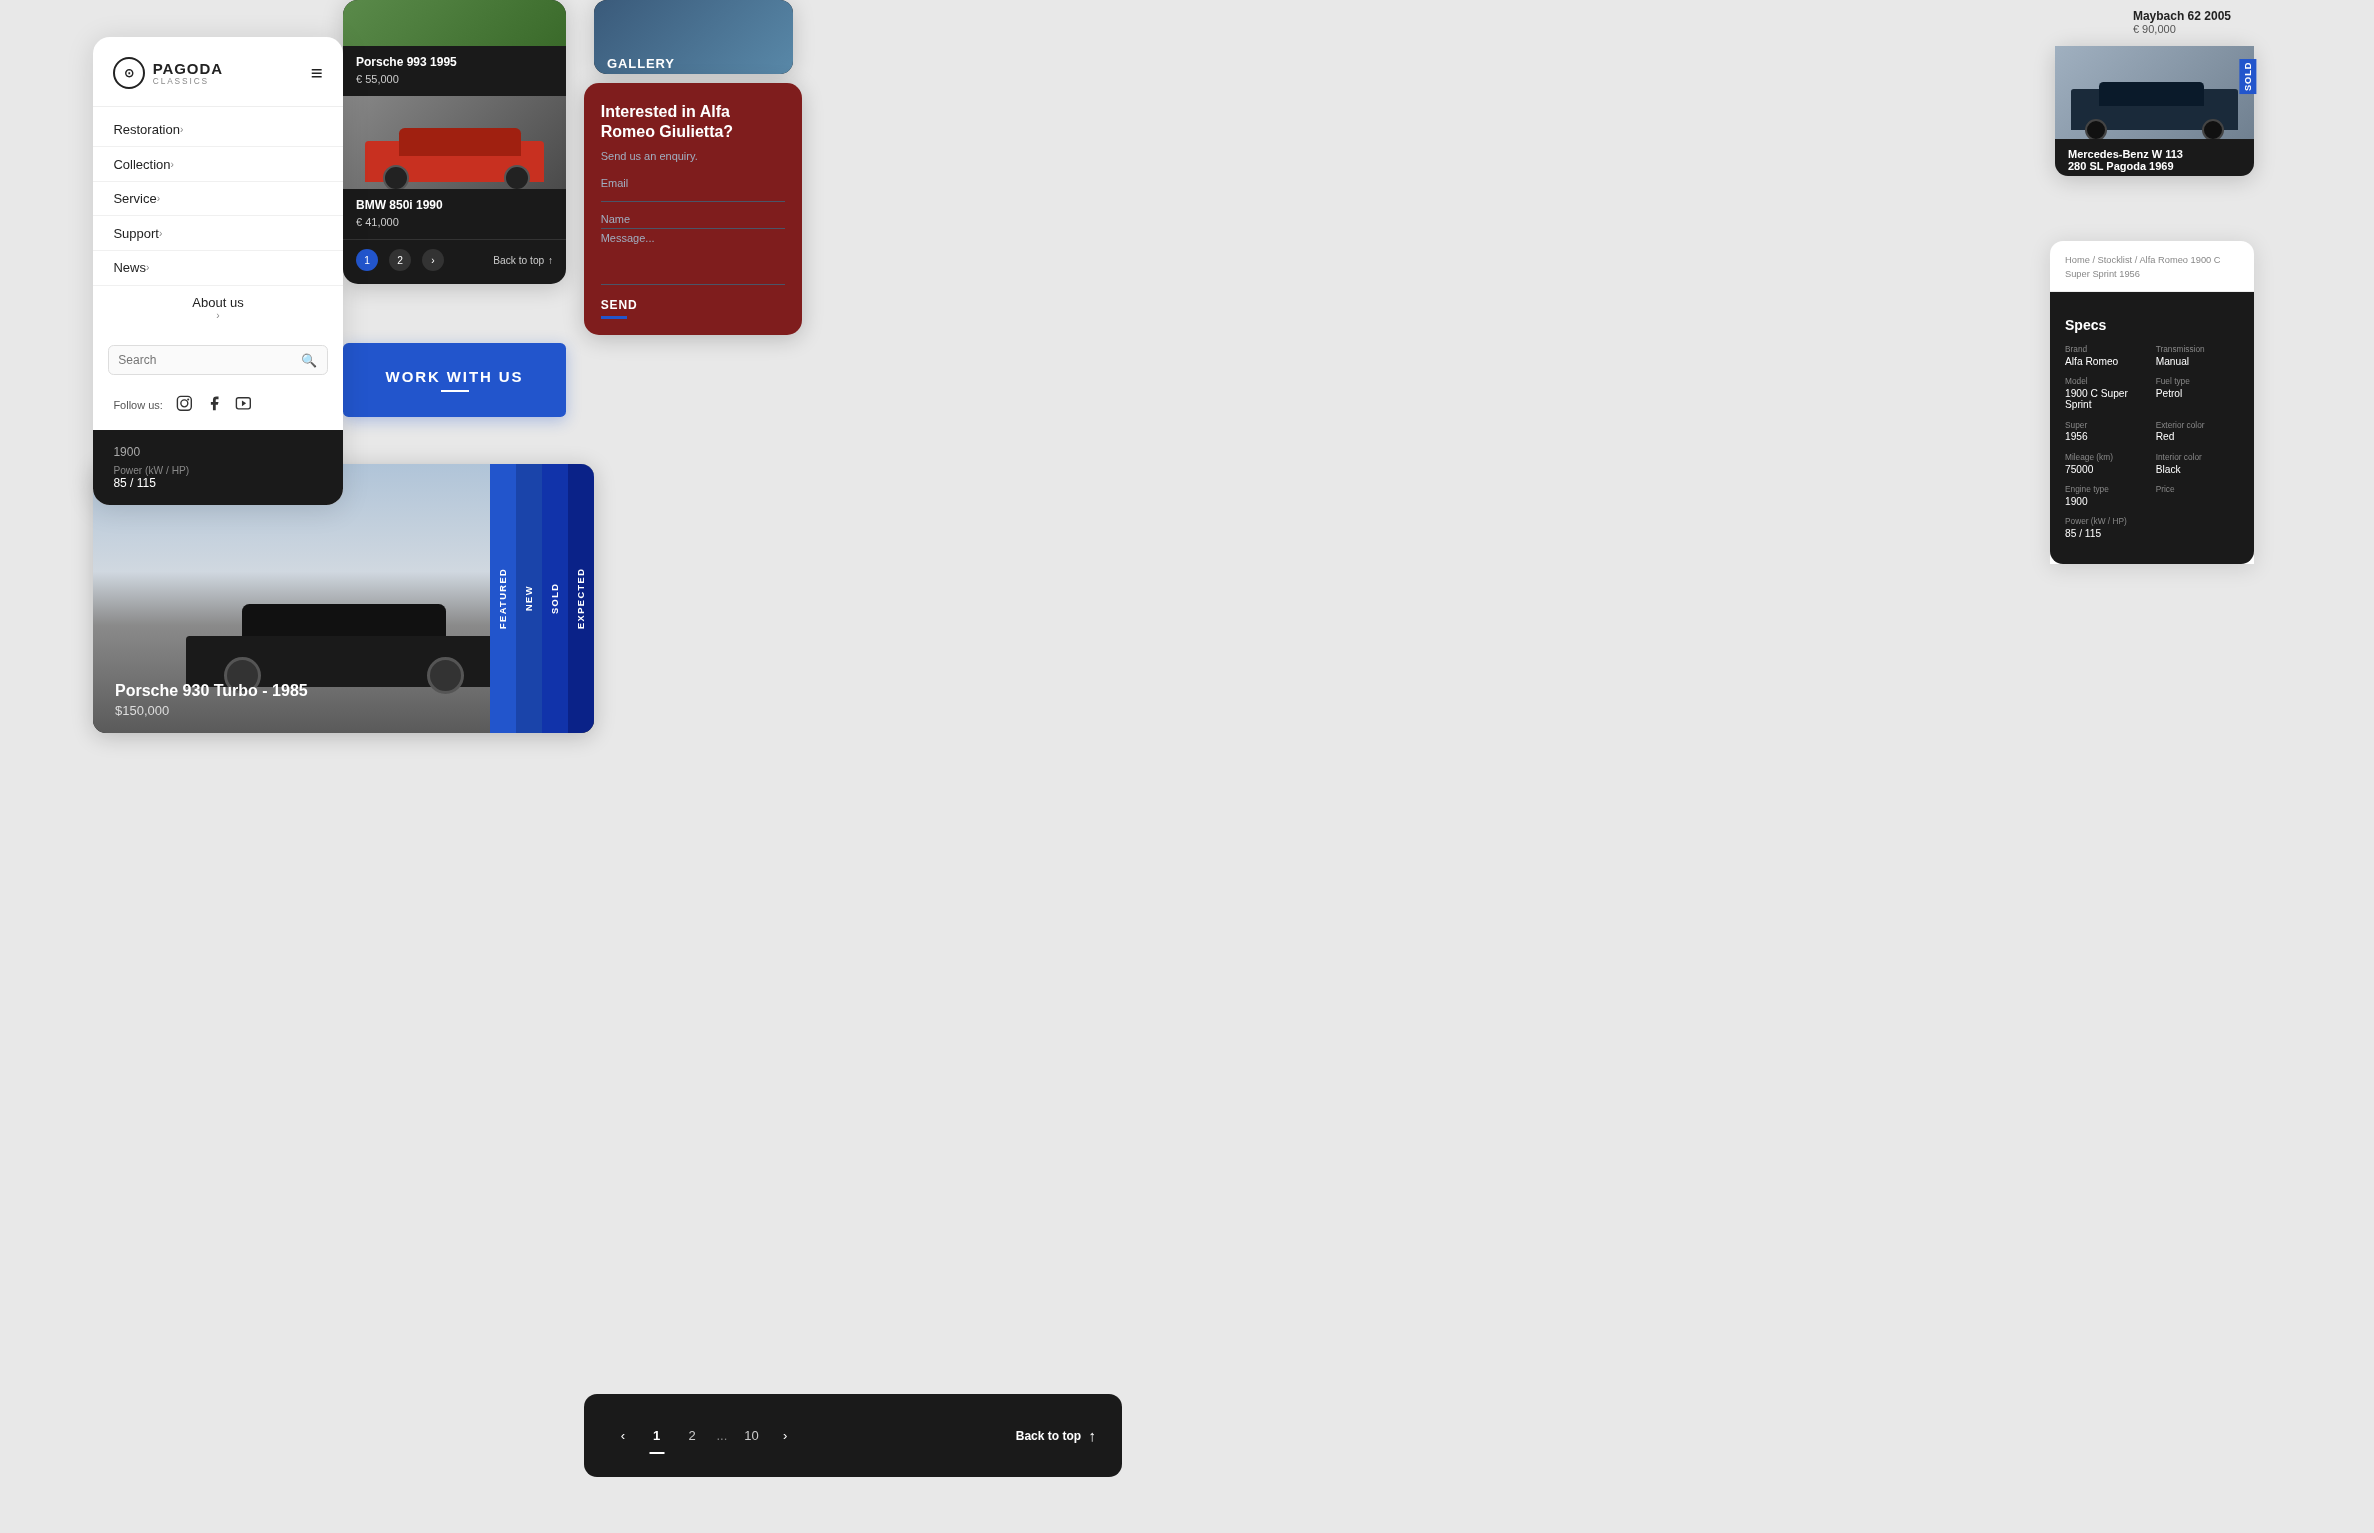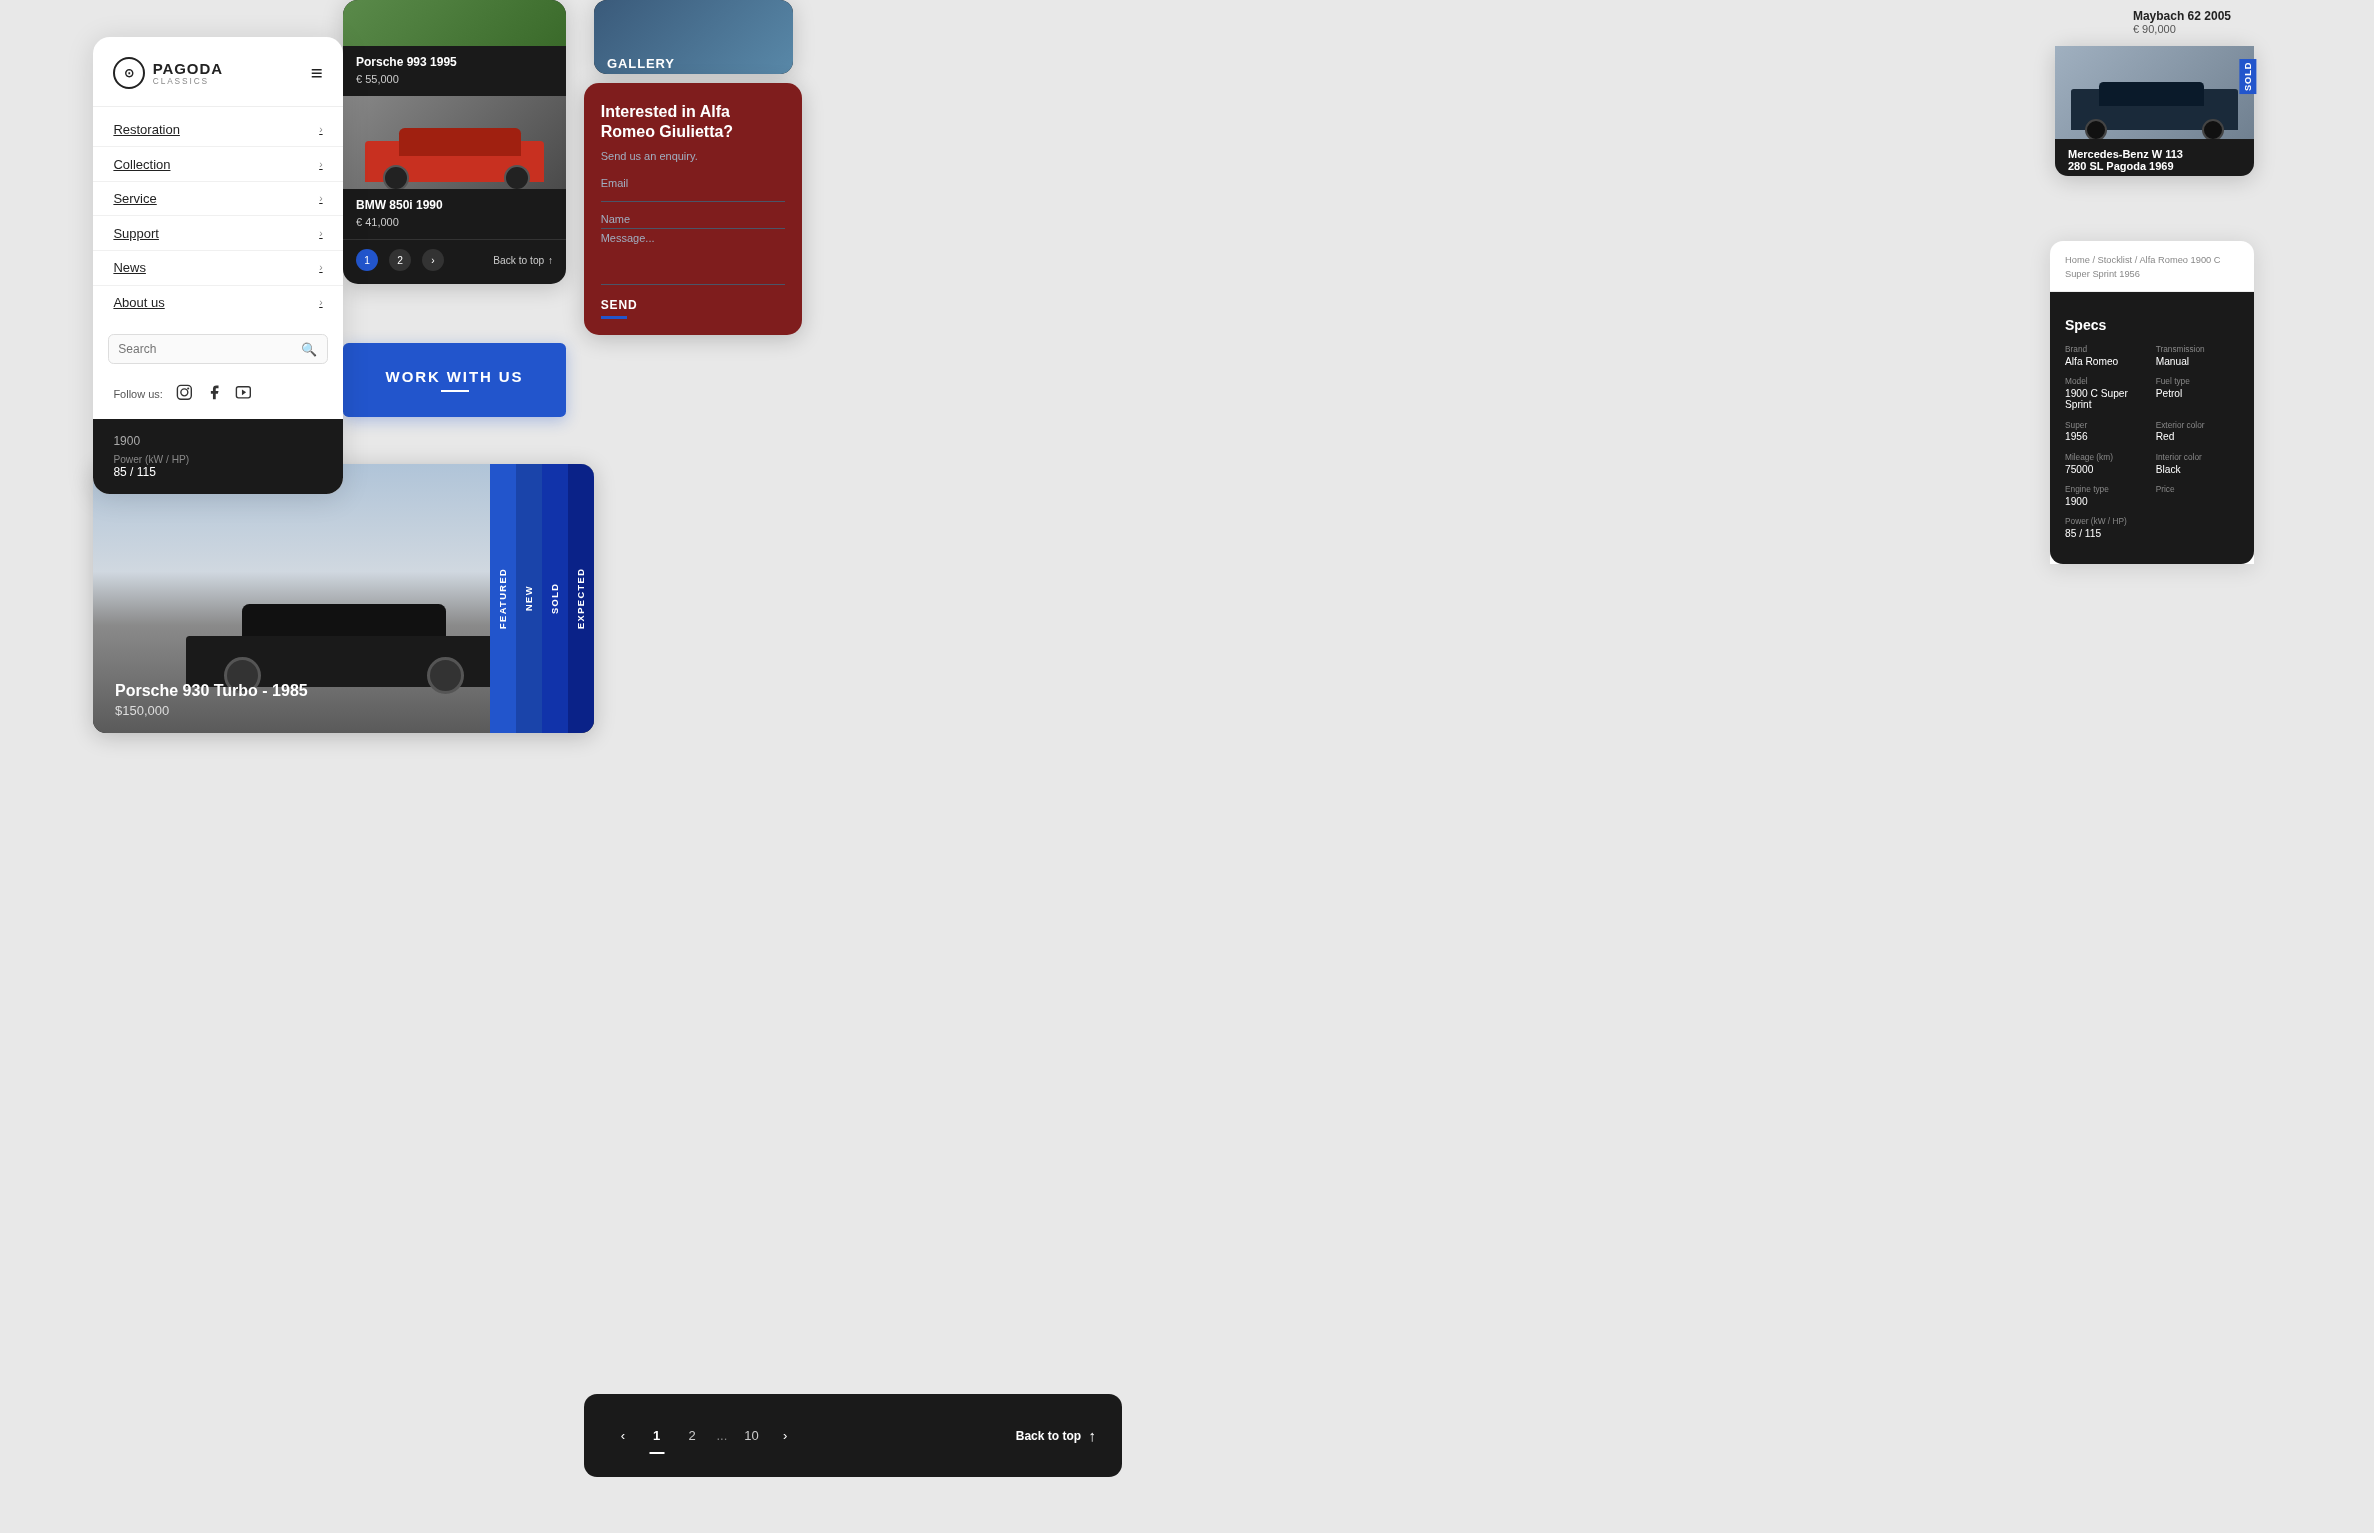--- a/index.html
+++ b/index.html
@@ -49,29 +49,27 @@
       color: #222;
     }
     .logo-text { font-size: 15px; font-weight: 700; letter-spacing: 0.9px; color: #222; line-height: 1; }
     .logo-sub { font-size: 8.3px; letter-spacing: 1.9px; color: #888; }
     .hamburger { font-size: 20.4px; color: #222; cursor: pointer; }
 
     .nav-items { padding: 5.6px 0; }
     .nav-item {
       display: flex;
       align-items: center;
-      justify-content: space-between;
       padding: 9.3px 20.4px;
       font-size: 13px;
       color: #222;
       cursor: pointer;
       border-bottom: 0.9px solid #f0f0f0;
-      text-decoration: underline;
-    }
-    .nav-item:last-child { border-bottom: none; }
+    }
+    .nav-item:last-child { border-bottom: none; flex-direction: column; }
     .nav-chevron { font-size: 10.2px; color: #888; }
 
     .search-bar {
       margin: 9.3px 15px;
       display: flex;
       align-items: center;
       border: 1.4px solid #ddd;
       border-radius: 5.6px;
       padding: 6.5px 9.3px;
       background: #fafafa;

